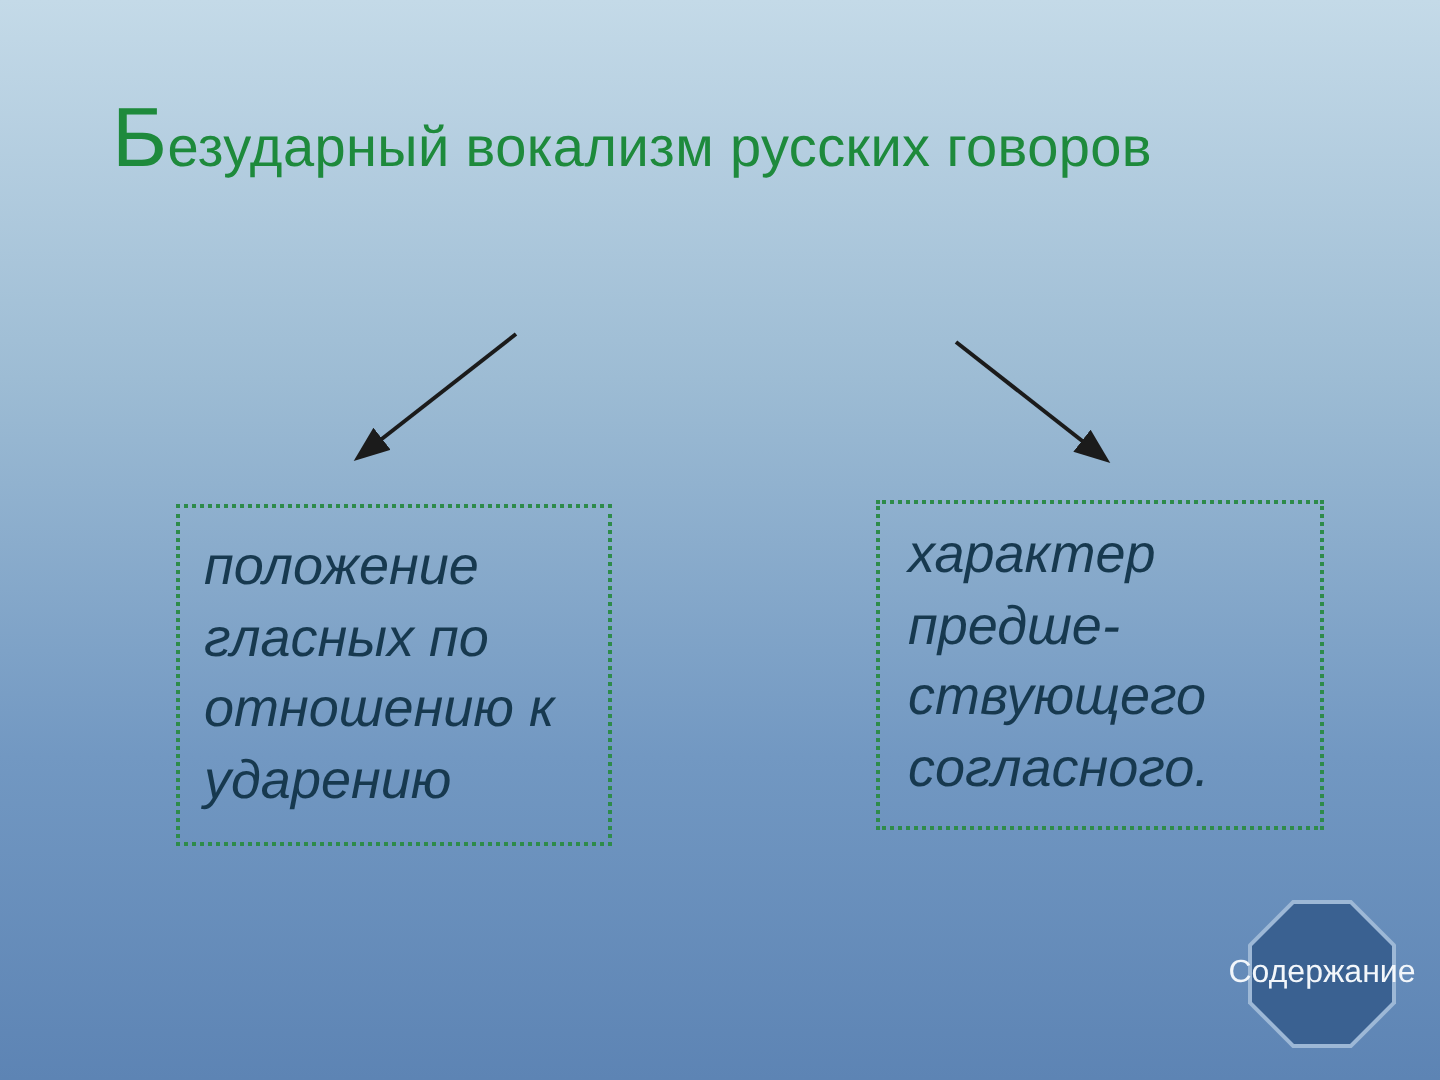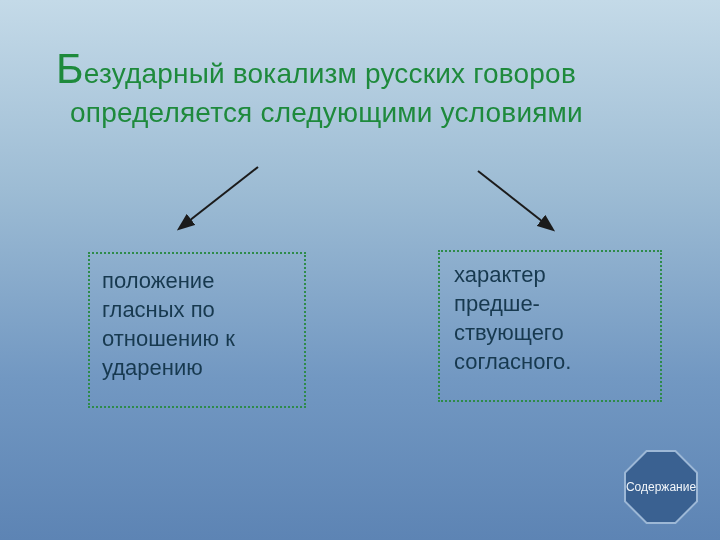--- a/index.html
+++ b/index.html
@@ -33,24 +33,25 @@
     position: absolute;
     left: 0; top: 0;
     width: 720px; height: 540px;
     pointer-events: none;
   }
 
   .cond-box {
     position: absolute;
     border: 2px dotted #2e8b4a;
     color: #17394f;
-    font-size: 22px;
+    font-size: 27px;
     line-height: 1.32;
     white-space: pre-line;
     background: transparent;
+    font-style: italic;
   }
   .cond-box.left {
     left: 88px;
     top: 252px;
     width: 188px;
     min-height: 128px;
     padding: 12px 14px 12px 12px;
   }
   .cond-box.right {
     left: 438px;
@@ -79,32 +80,31 @@
     inset: 2px;
     background: #3a6191;
     clip-path: polygon(30% 0, 70% 0, 100% 30%, 100% 70%, 70% 100%, 30% 100%, 0 70%, 0 30%);
   }
   .content-label {
     position: absolute;
     top: 50%;
     left: 50%;
     transform: translate(-50%, -50%);
     color: #f2f6fa;
-    font-size: 12px;
+    font-size: 16px;
     white-space: nowrap;
   }
 </style>
 </head>
 <body>
 
 <div class="slide">
 
   <div class="title">
     <div class="title-line1"><span class="cap">Б</span><span>езударный вокализм русских говоров</span></div>
-    <div class="title-line2">определяется следующими условиями</div>
   </div>
 
   <svg class="arrows" viewBox="0 0 720 540" xmlns="http://www.w3.org/2000/svg">
     <defs>
       <marker id="arrowhead" markerWidth="9" markerHeight="7" refX="7" refY="3.5" orient="auto">
         <polygon points="0 0, 9 3.5, 0 7" fill="#1b1b1b"></polygon>
       </marker>
     </defs>
     <line x1="258" y1="167" x2="180" y2="228" stroke="#1b1b1b" stroke-width="2" marker-end="url(#arrowhead)"></line>
     <line x1="478" y1="171" x2="552" y2="229" stroke="#1b1b1b" stroke-width="2" marker-end="url(#arrowhead)"></line>

